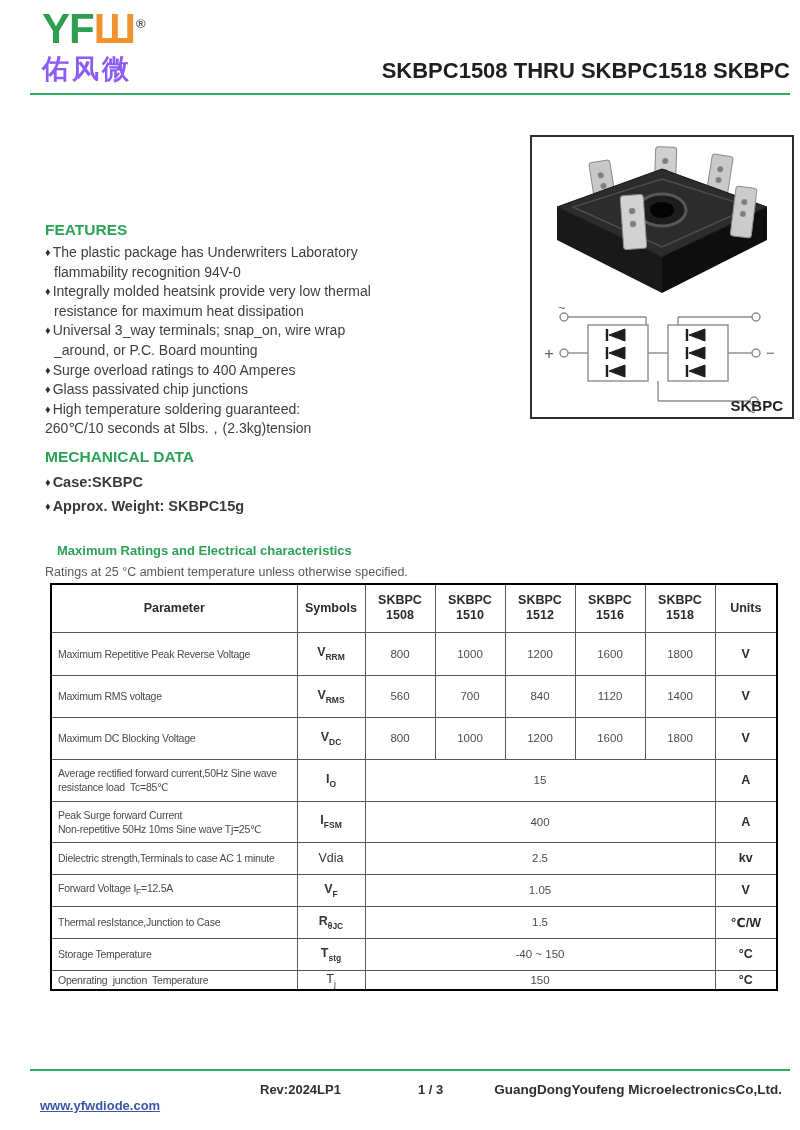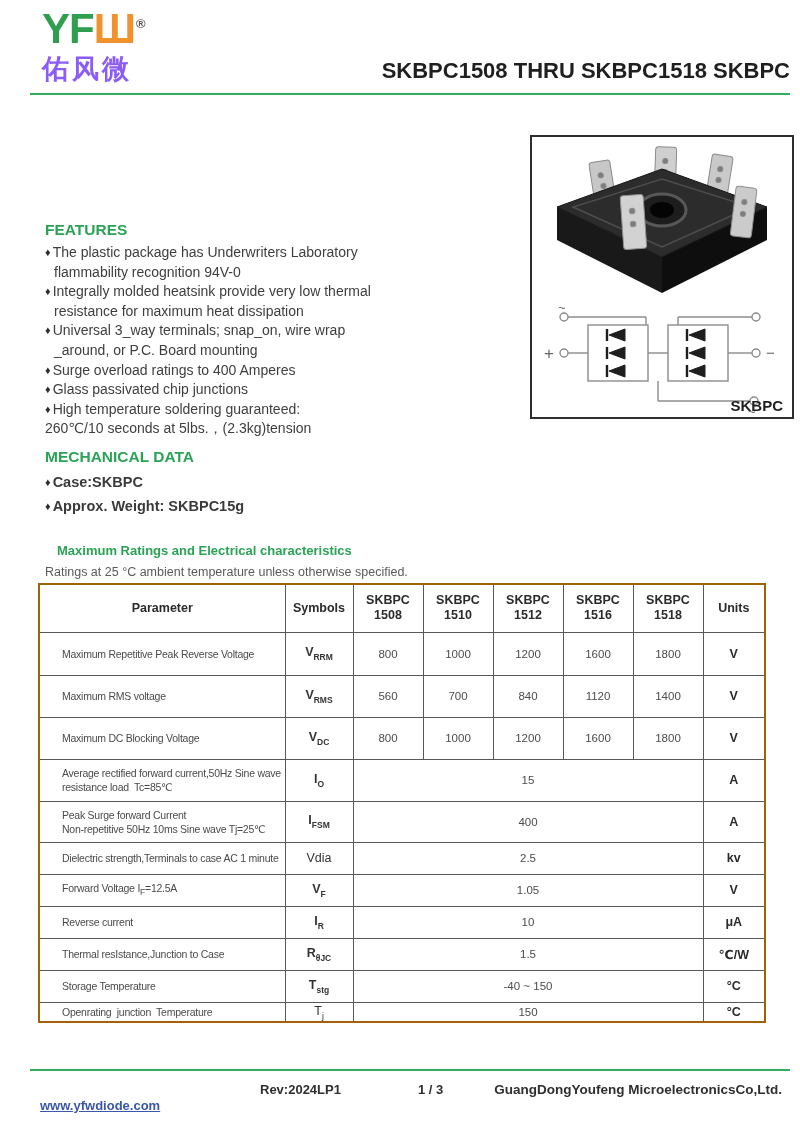--- a/index.html
+++ b/index.html
@@ -37,25 +37,25 @@
   .pkg-svg { display:block; margin:6px auto 0 auto; }
   .sch-svg { display:block; margin:-2px auto 0 auto; }
   .pkg-label { position:absolute; right:9px; bottom:3px; font-size:15px; font-weight:bold; color:#1e1e1e; }
 
   
   .ratings-block { position:absolute; left:45px; top:543px; }
   .ratings-heading { font-size:13px; font-weight:bold; color:#2aa356; margin-left:12px; }
   .ratings-note { font-size:12.5px; color:#5a5a5a; margin-top:7px; }
 
   
-  .ratings-table { position:absolute; left:38px; top:583px; width:726px; border-collapse:collapse; table-layout:fixed; border:2px solid #a16207; }
+  .ratings-table { position:absolute; left:50px; top:583px; width:726px; border-collapse:collapse; table-layout:fixed; border:2px solid #000000; }
   .ratings-table th, .ratings-table td { border:1px solid #585858; text-align:center; vertical-align:middle; color:#3f3f3f; }
   .ratings-table thead tr { height:48px; }
   .ratings-table th { font-size:12.5px; font-weight:bold; color:#2b2b2b; line-height:15px; }
-  td.param { text-align:left; padding-left:22px; font-size:10.5px; letter-spacing:-0.25px; color:#4a4a4a; }
+  td.param { text-align:left; padding-left:6px; font-size:10.5px; letter-spacing:-0.25px; color:#4a4a4a; }
   td.param div { white-space:pre; overflow:hidden; line-height:14px; }
   td.sym { font-size:12.5px; color:#333; }
   td.sym sub, td.param sub { font-size:8.5px; }
   td.sym.bold { font-weight:bold; }
   td.val { font-size:11.5px; color:#4c4c4c; }
   td.unit { font-size:12.5px; font-weight:bold; color:#2b2b2b; }
 
   
   .footer-rule { position:absolute; left:30px; right:10px; top:1069px; height:2px; background:#2fae5e; }
   .footer-item { position:absolute; top:1082px; font-size:13px; font-weight:bold; color:#2f2f2f; }
@@ -298,28 +298,20 @@
         <tr style="height: 32px;">
           <td class="param">
             <div>Forward Voltage I<sub>F</sub>=12.5A</div>
           </td>
           <td class="sym bold">V<sub>F</sub></td>
           <td class="val" colspan="5">1.05</td>
           <td class="unit">V</td>
         </tr>
         <tr style="height: 32px;">
           <td class="param">
-            <div>Reverse current</div>
-          </td>
-          <td class="sym bold">I<sub>R</sub></td>
-          <td class="val" colspan="5">10</td>
-          <td class="unit">μA</td>
-        </tr>
-        <tr style="height: 32px;">
-          <td class="param">
             <div>Thermal resIstance,Junction to Case</div>
           </td>
           <td class="sym bold">R<sub>θJC</sub></td>
           <td class="val" colspan="5">1.5</td>
           <td class="unit">℃/W</td>
         </tr>
         <tr style="height: 32px;">
           <td class="param">
             <div>Storage Temperature</div>
           </td>

